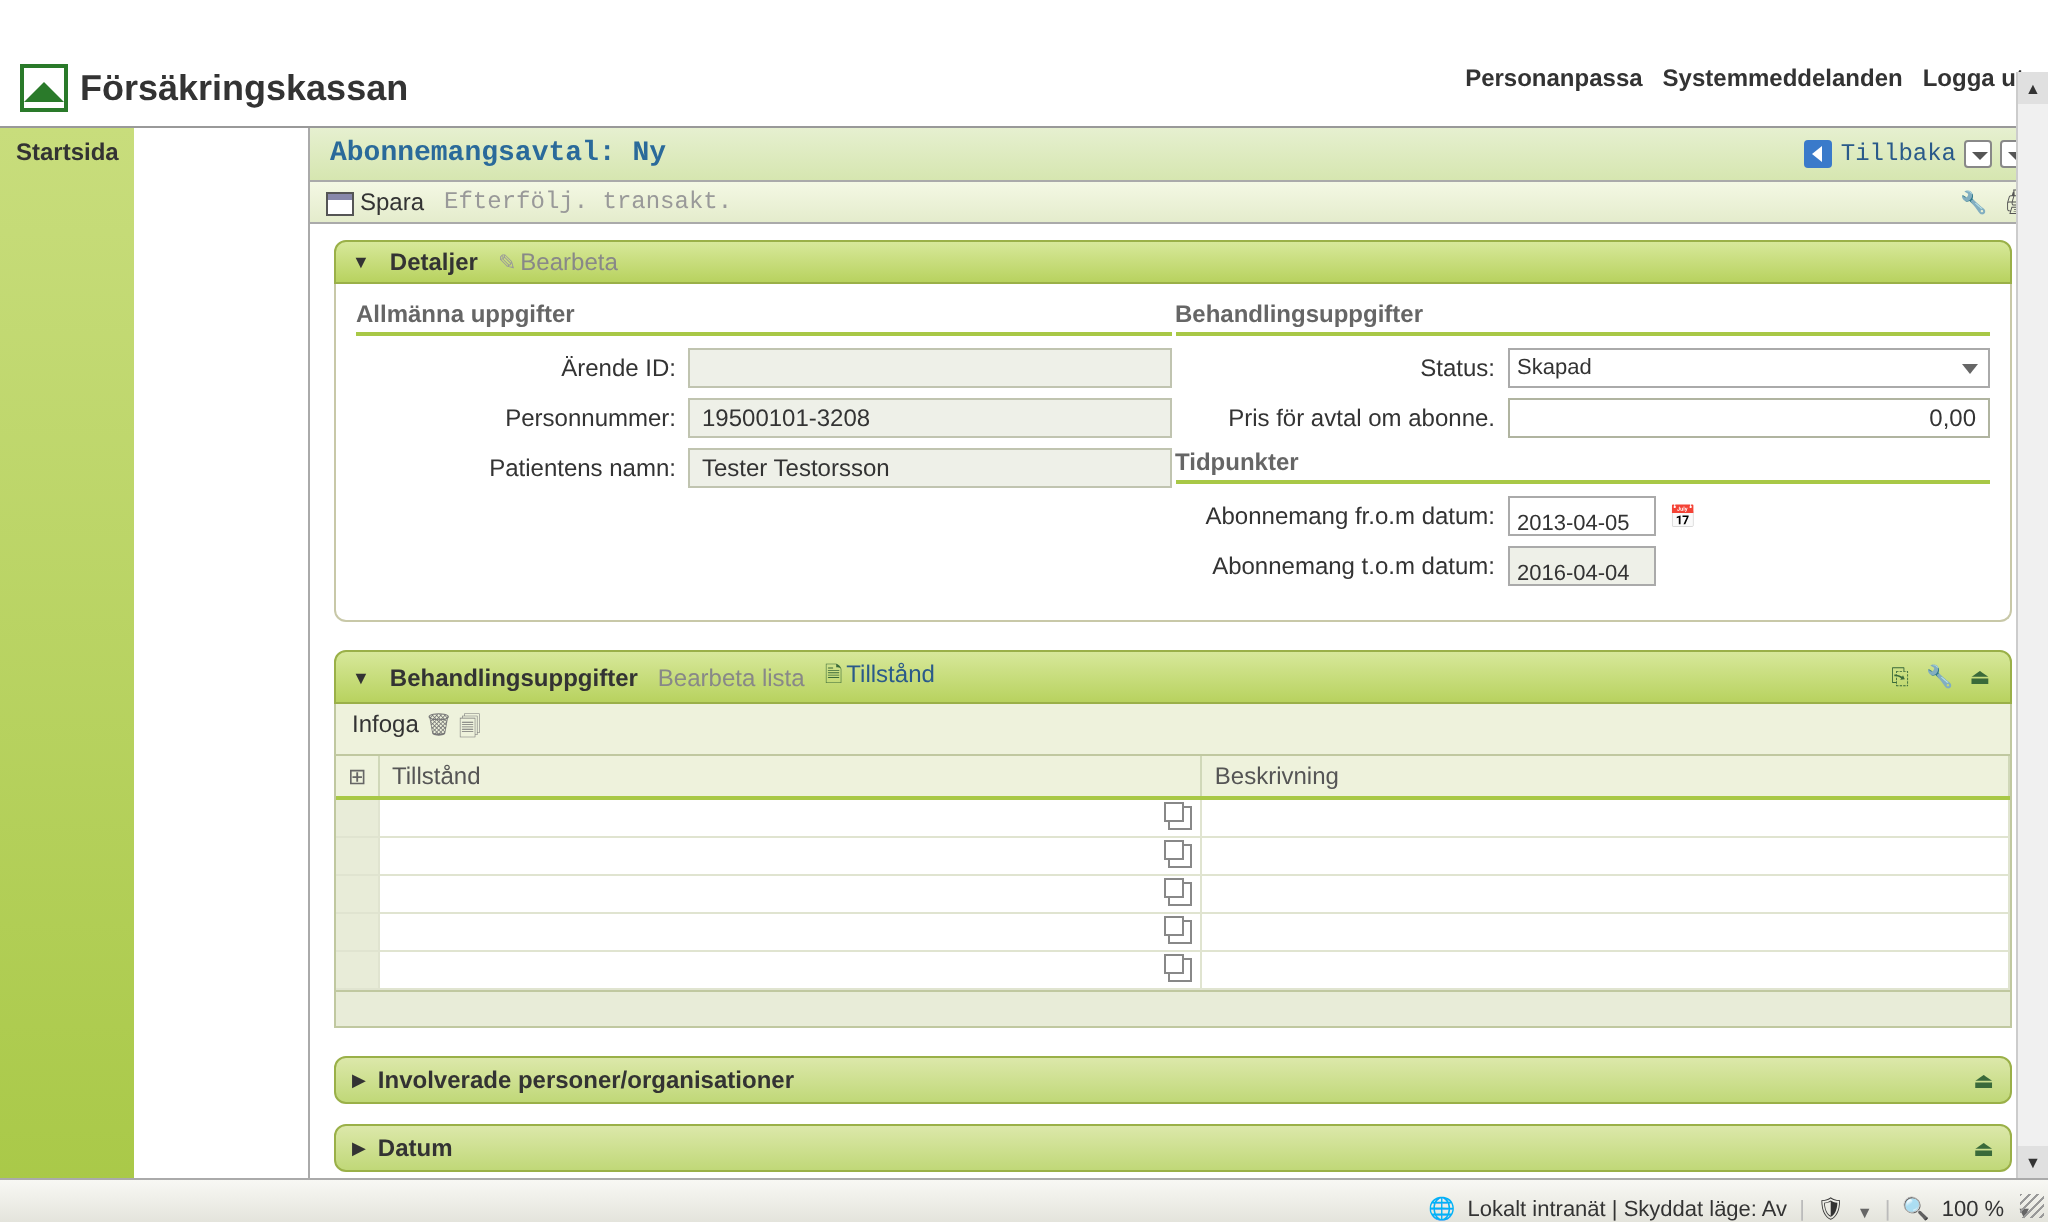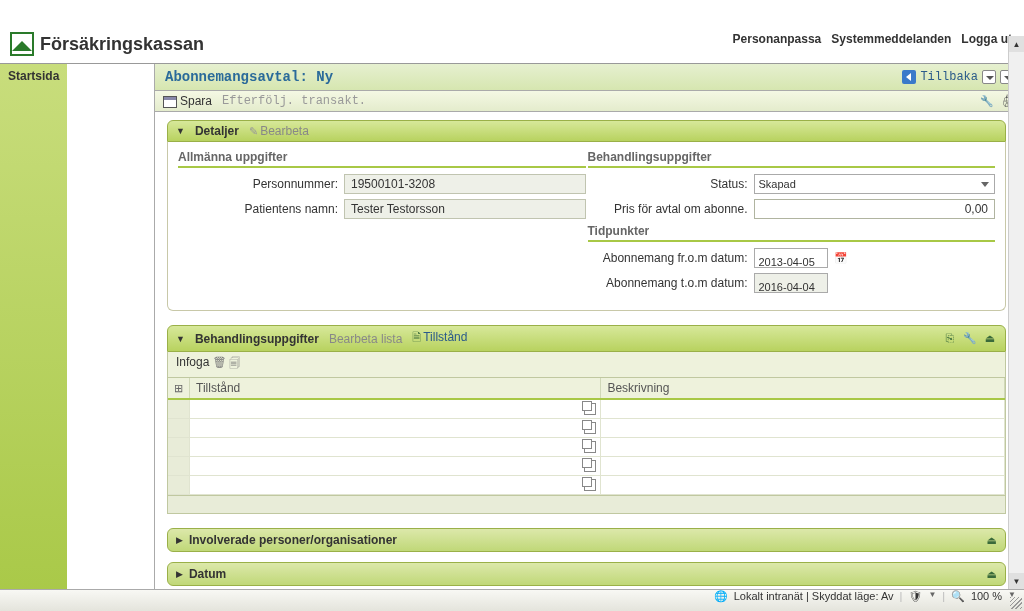--- a/index.html
+++ b/index.html
@@ -89,21 +89,21 @@
   .popup-icon::before{content:"";position:absolute;width:8px;height:8px;border:1px solid #888;background:#fff;left:-3px;top:-3px;}
   .grid-footer{height:18px;background:#e8ecd8;border-top:1px solid #c0c8a0;}
   .grid-wrapper{margin-bottom:14px;}
   
   .collapsed-panel { background: linear-gradient(to bottom, #dce8aa, #c0d878); border:1px solid #9ab048; border-radius:6px; padding:4px 8px; display:flex; align-items:center; margin-bottom:10px; font-size:12px;}
   .collapsed-panel .expand{font-size:9px;color:#333;margin-right:6px;}
   .collapsed-panel .ptitle{font-weight:bold;}
   .collapsed-panel .lock { margin-left:auto; font-size:11px;color:#3a6a3a;}
   
   
-  .status-bar { position:absolute; bottom:0; left:0; right:0; height:22px; background: linear-gradient(to bottom, #f8f8f4, #e4e4dc); border-top:1px solid #aaa; display:flex; align-items:flex-start; padding:0 8px; font-size:11px; gap:6px;}
+  .status-bar { position:absolute; bottom:0; left:0; right:0; height:22px; background: linear-gradient(to bottom, #f8f8f4, #e4e4dc); border-top:1px solid #aaa; display:flex; align-items:flex-end; padding:0 8px; font-size:11px; gap:6px;}
   .status-bar .spacer{flex:1;}
   .globe-icon::before{content:"🌐"; font-size:11px;}
   .zoom-icon::before{content:"🔍"; font-size:11px;}
   .sep{color:#bbb;}
   .dd-arrow{font-size:8px;color:#666;}
   
   .scrollbar{position:absolute;right:0;top:36px;bottom:22px;width:16px;background:#f0f0f0;border-left:1px solid #ccc;}
   .scrollbar .up,.scrollbar .down{height:16px;background:#e0e0e0;display:flex;align-items:center;justify-content:center;font-size:8px;}
   .scrollbar .down{position:absolute;bottom:0;width:100%;}
   .resize-handle{position:absolute;right:2px;bottom:2px;width:12px;height:12px;background:repeating-linear-gradient(135deg,#999 0,#999 1px,transparent 1px,transparent 3px);}
@@ -154,20 +154,24 @@
 
       <div class="panel-hdr">
         <span class="collapse">▼</span>
         <span class="ptitle">Detaljer</span>
         <span class="paction"><span class="pencil-icon"></span><span>Bearbeta</span></span>
       </div>
       <div class="panel-body">
         <div class="cols">
           <div class="col">
             <div class="section-title">Allmänna uppgifter</div>
+            <div class="row">
+              <label>Ärende ID:</label>
+              <div class="field"></div>
+            </div>
             <div class="row">
               <label>Personnummer:</label>
               <div class="field">19500101-3208</div>
             </div>
             <div class="row">
               <label>Patientens namn:</label>
               <div class="field">Tester Testorsson</div>
             </div>
           </div>
           <div class="col">

